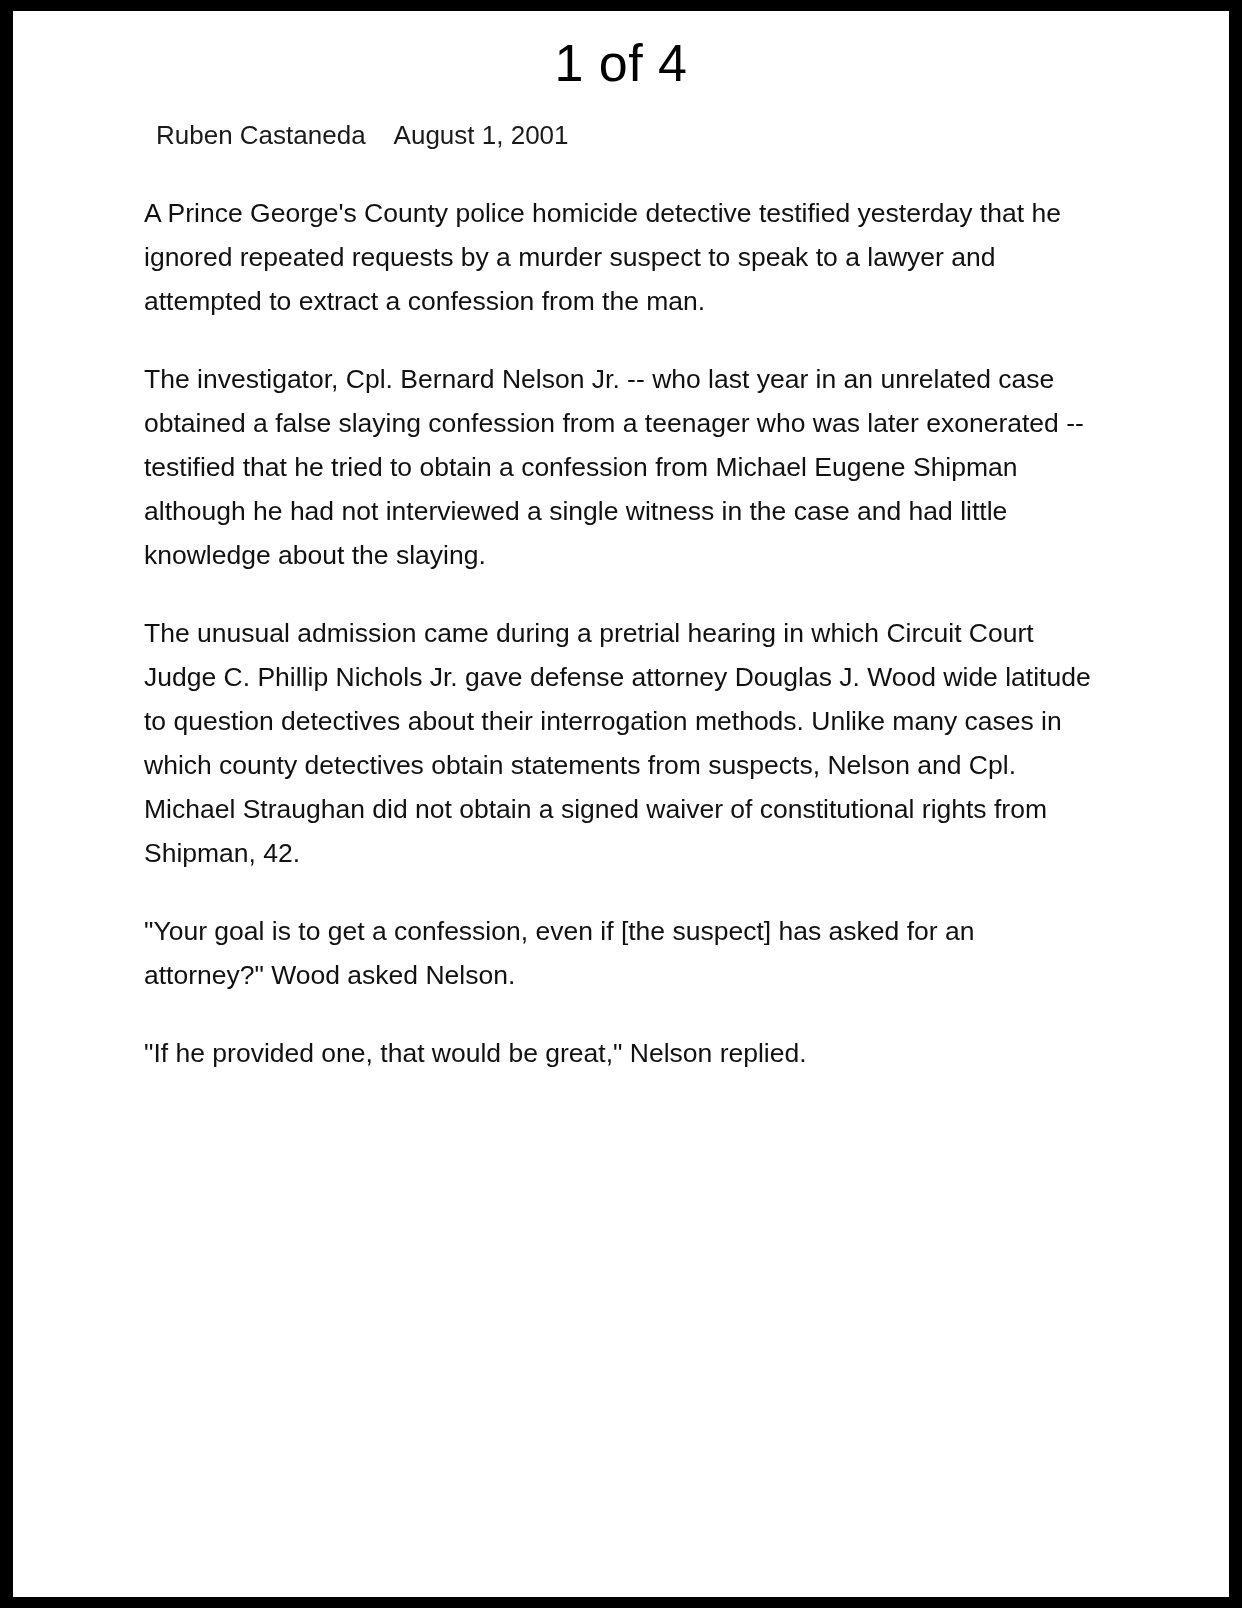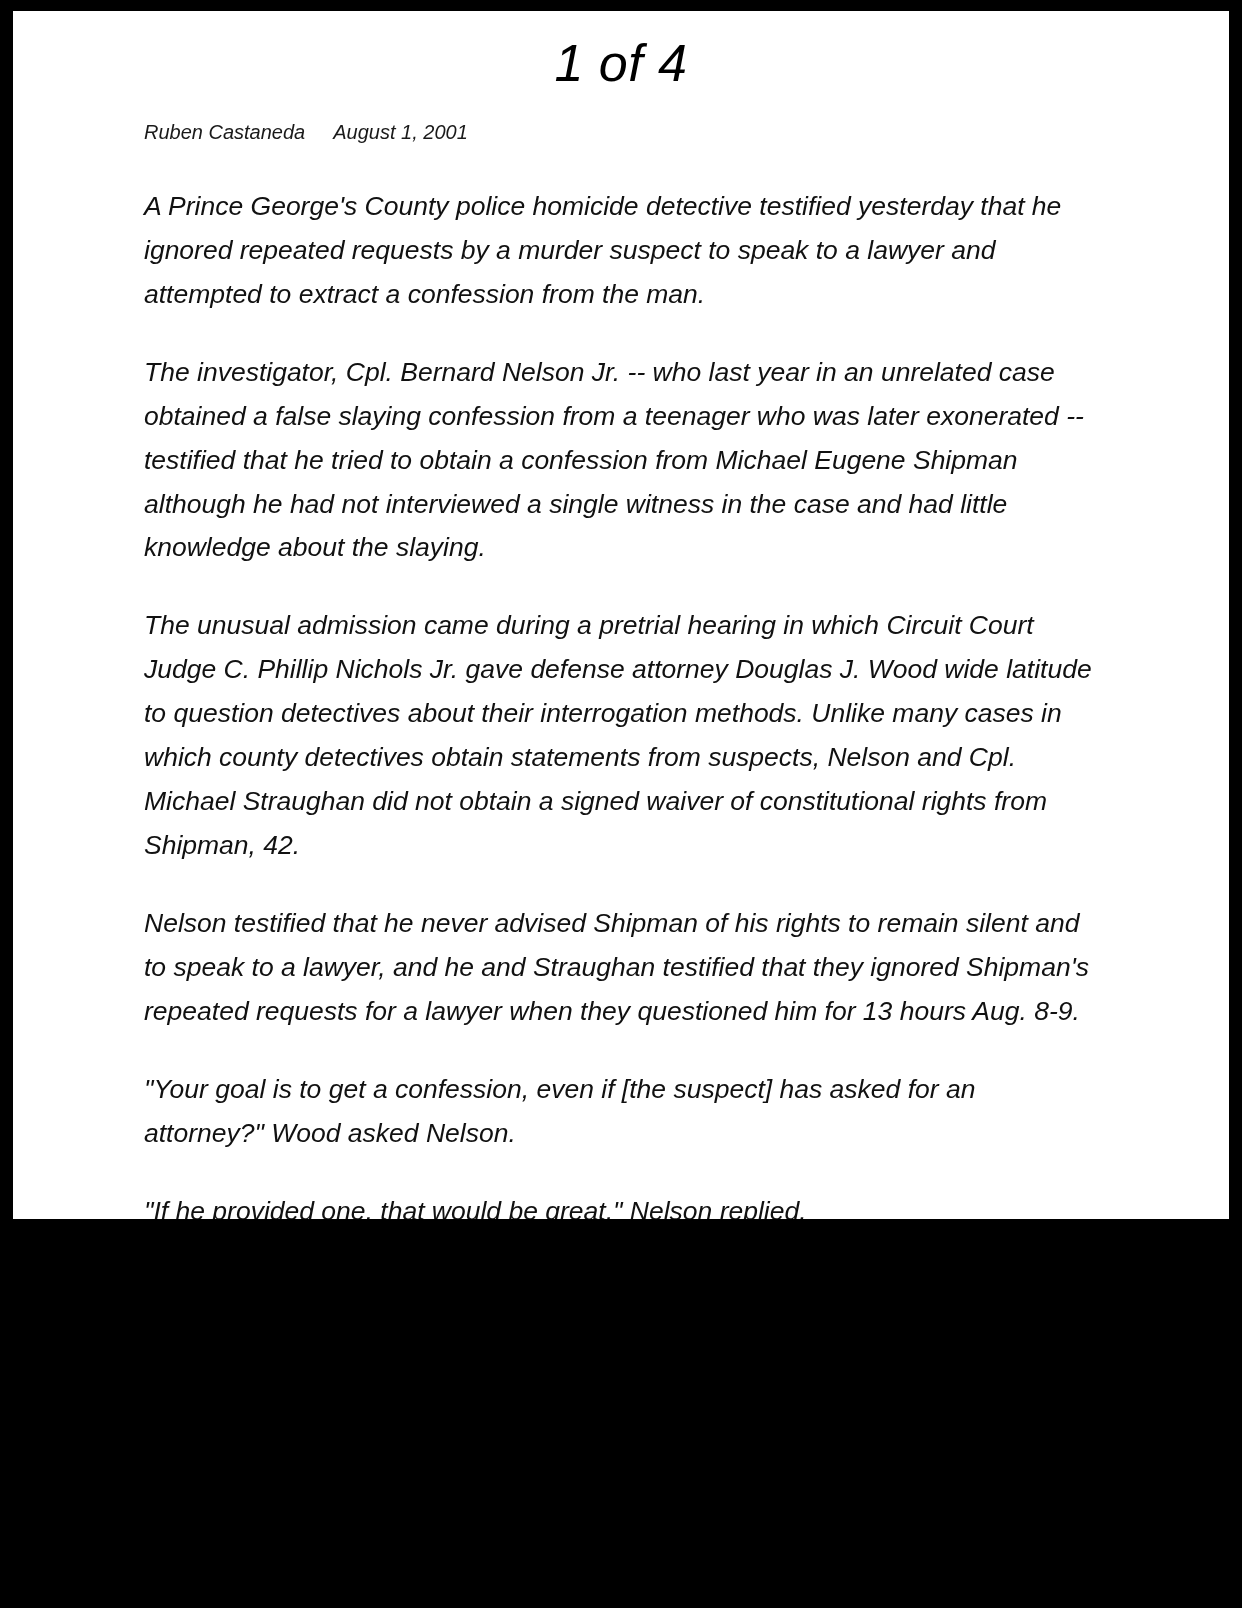--- a/index.html
+++ b/index.html
@@ -11,25 +11,24 @@
     width: 1242px;
     height: 1608px;
     font-family: "Liberation Sans", sans-serif;
     overflow: hidden;
   }
   .page {
     position: absolute;
     left: 13px;
     top: 11px;
     width: 1216px;
-    height: 1208px;
+    height: 1586px;
     background: #ffffff;
     box-sizing: border-box;
     overflow: hidden;
-    font-style: italic;
   }
   .pager {
     text-align: center;
     font-size: 52px;
     font-weight: 400;
     color: #000000;
     letter-spacing: 0.5px;
     margin: 25px 0 0 0;
     line-height: 1.05;
   }
@@ -38,23 +37,23 @@
   }
   .headline {
     font-size: 45px;
     font-weight: 700;
     line-height: 1.18;
     color: #000000;
     margin: 6px 0 0 0;
     letter-spacing: -0.3px;
   }
   .byline {
-    font-size: 20px;
+    font-size: 26px;
     color: #1a1a1a;
-    margin: 28px 0 0 0;
+    margin: 28px 0 0 12px;
     line-height: 1.3;
   }
   .byline .author { margin-right: 28px; }
   .body p {
     font-size: 26.5px;
     line-height: 1.66;
     color: #111111;
     margin: 34px 0 0 0;
   }
   .body p:first-child { margin-top: 40px; }
@@ -65,18 +64,17 @@
 <div class="page">
   <div class="pager">1 of 4</div>
   <div class="content">
     <div class="byline">
       <span class="author">Ruben Castaneda</span><span class="date">August 1, 2001</span>
     </div>
     <div class="body">
       <p>A Prince George's County police homicide detective testified yesterday that he ignored repeated requests by a murder suspect to speak to a lawyer and attempted to extract a confession from the man.</p>
       <p>The investigator, Cpl. Bernard Nelson Jr. -- who last year in an unrelated case obtained a false slaying confession from a teenager who was later exonerated -- testified that he tried to obtain a confession from Michael Eugene Shipman although he had not interviewed a single witness in the case and had little knowledge about the slaying.</p>
       <p>The unusual admission came during a pretrial hearing in which Circuit Court Judge C. Phillip Nichols Jr. gave defense attorney Douglas J. Wood wide latitude to question detectives about their interrogation methods. Unlike many cases in which county detectives obtain statements from suspects, Nelson and Cpl. Michael Straughan did not obtain a signed waiver of constitutional rights from Shipman, 42.</p>
-      <p>Nelson testified that he never advised Shipman of his rights to remain silent and to speak to a lawyer, and he and Straughan testified that they ignored Shipman's repeated requests for a lawyer when they questioned him for 13 hours Aug. 8-9.</p>
       <p>"Your goal is to get a confession, even if [the suspect] has asked for an attorney?" Wood asked Nelson.</p>
       <p>"If he provided one, that would be great," Nelson replied.</p>
     </div>
   </div>
 </div>
 
 </body></html>

